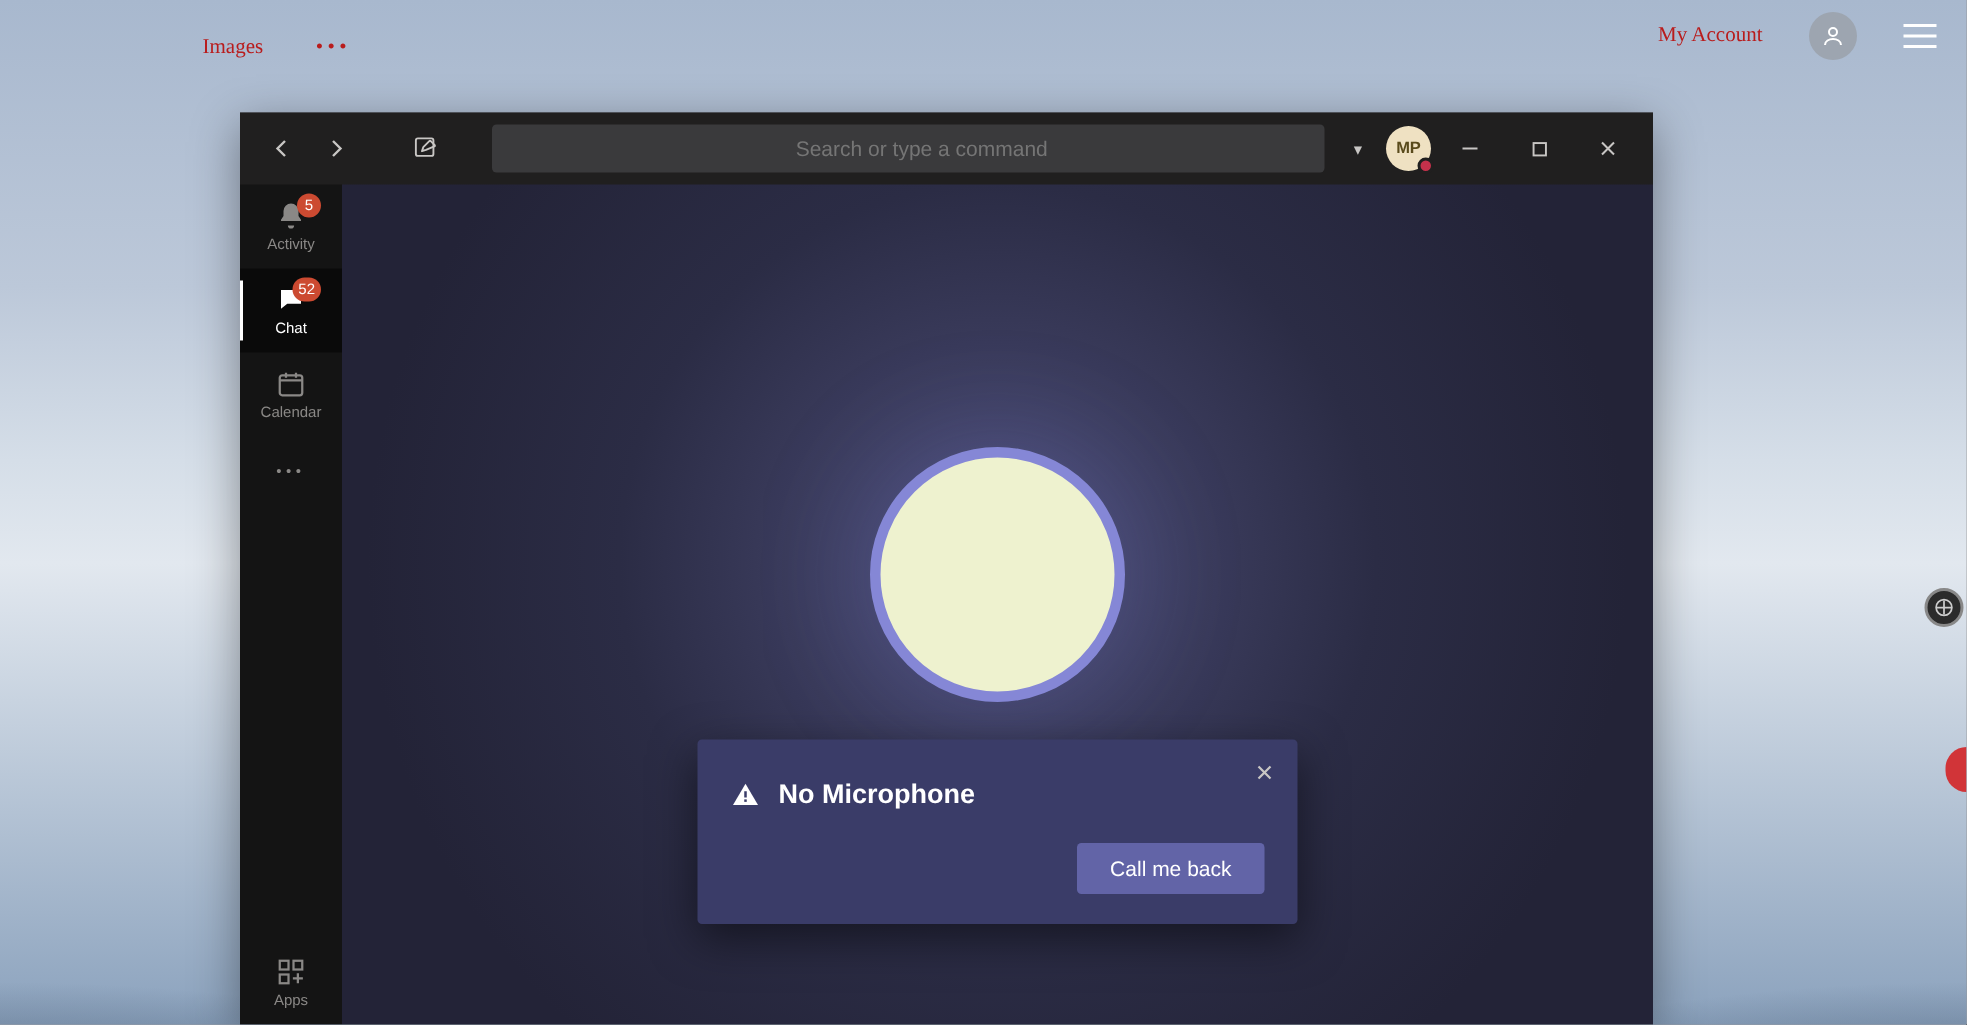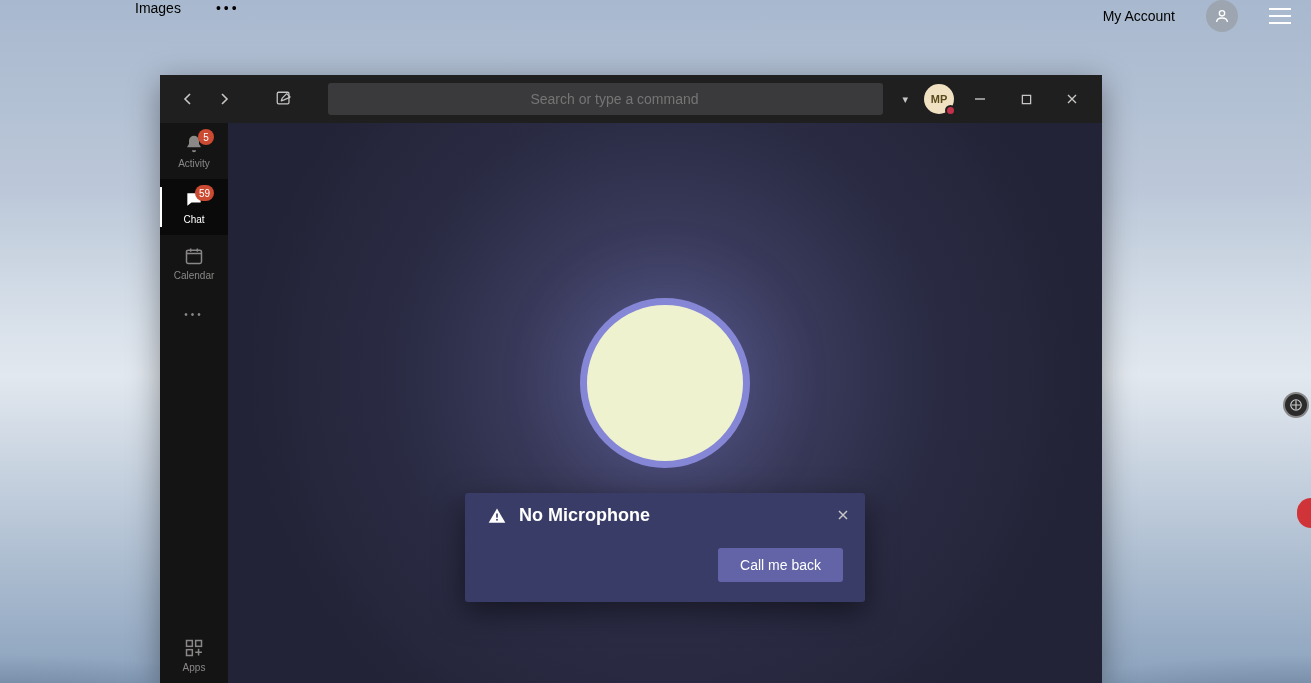--- a/index.html
+++ b/index.html
@@ -17,21 +17,21 @@
       position:absolute; inset:0;
       background:
         radial-gradient(ellipse 900px 300px at 0% 120%, #2a3a4f 0%, transparent 55%),
         radial-gradient(ellipse 900px 300px at 100% 120%, #2a3a4f 0%, transparent 55%),
         linear-gradient(180deg,#a8b8ce 0%, #bcc8d9 28%, #d5dee8 45%, #e2e8ef 55%, #8ba2bd 100%);
     }
 
     
     .browser-bar{
       position:absolute; top:0; left:0; right:0; height:40px;
-      display:flex; align-items:flex-start; color:#000000; font-size:14px;
+      display:flex; align-items:flex-end; color:#b91c1c; font-size:14px;font-family:Liberation Serif, serif;
     }
     .browser-bar .left{ display:flex; align-items:center; gap:35px; margin-left:135px;}
     .browser-bar .right{ margin-left:auto; display:flex; align-items:center; gap:31px; margin-right:20px;}
     .avatar-circle{
       width:32px;height:32px;border-radius:50%;background:#9da5b0;display:flex;align-items:center;justify-content:center;
     }
     .hamburger{ display:flex; flex-direction:column; gap:5px; cursor:pointer;}
     .hamburger span{ width:22px;height:2px;background:#fff;}
 
     
@@ -109,21 +109,21 @@
       width:170px;height:170px;border-radius:50%;
       background:#eef2cf;
       border:7px solid #8587d6;
       box-shadow: 0 0 80px rgba(120,125,210,.25);
     }
 
     
     .dialog{
       position:absolute; left:50%; top:370px; transform:translateX(-50%);
       width:400px; background:#3a3c68; color:#fff;
-      border-radius:3px; padding:12px 22px 20px 22px; box-shadow:0 10px 30px rgba(0,0,0,.5);
+      border-radius:3px; padding:26px 22px 20px 22px; box-shadow:0 10px 30px rgba(0,0,0,.5);
     }
     .dialog-close{
       position:absolute; right:10px; top:10px; width:24px;height:24px;
       display:flex;align-items:center;justify-content:center;color:#c8c6c4;cursor:pointer;font-size:14px;
     }
     .dialog-title{ display:flex; align-items:center; gap:12px; font-weight:600; font-size:18px; margin-bottom:14px;}
     .dialog-body{ font-size:14px; line-height:1.45; color:#e1e1f0;}
     .dialog-actions{ display:flex; justify-content:flex-end; margin-top:22px;}
     .btn-primary{
       background:#6264a7; color:#fff; border:0; padding:9px 22px; font-size:14px;
@@ -231,21 +231,21 @@
         <span class="rail-badge">5</span>
       </div>
 
       <div class="rail-item active">
         <span class="rail-icon">
           <svg width="20" height="20" viewBox="0 0 24 24" fill="#fff">
               <path d="M4 4h16v11H9l-5 4V4z"></path>
             </svg>
         </span>
         <span>Chat</span>
-        <span class="rail-badge">59</span>
+        <span class="rail-badge">52</span>
       </div>
 
 
       <div class="rail-item">
         <span class="rail-icon">
           <svg width="20" height="20" viewBox="0 0 24 24" fill="none" stroke="#8a8886" stroke-width="1.8">
               <rect x="3" y="5" width="18" height="16" rx="2"></rect>
               <path d="M3 9h18M8 3v4M16 3v4"></path>
             </svg>
         </span>

